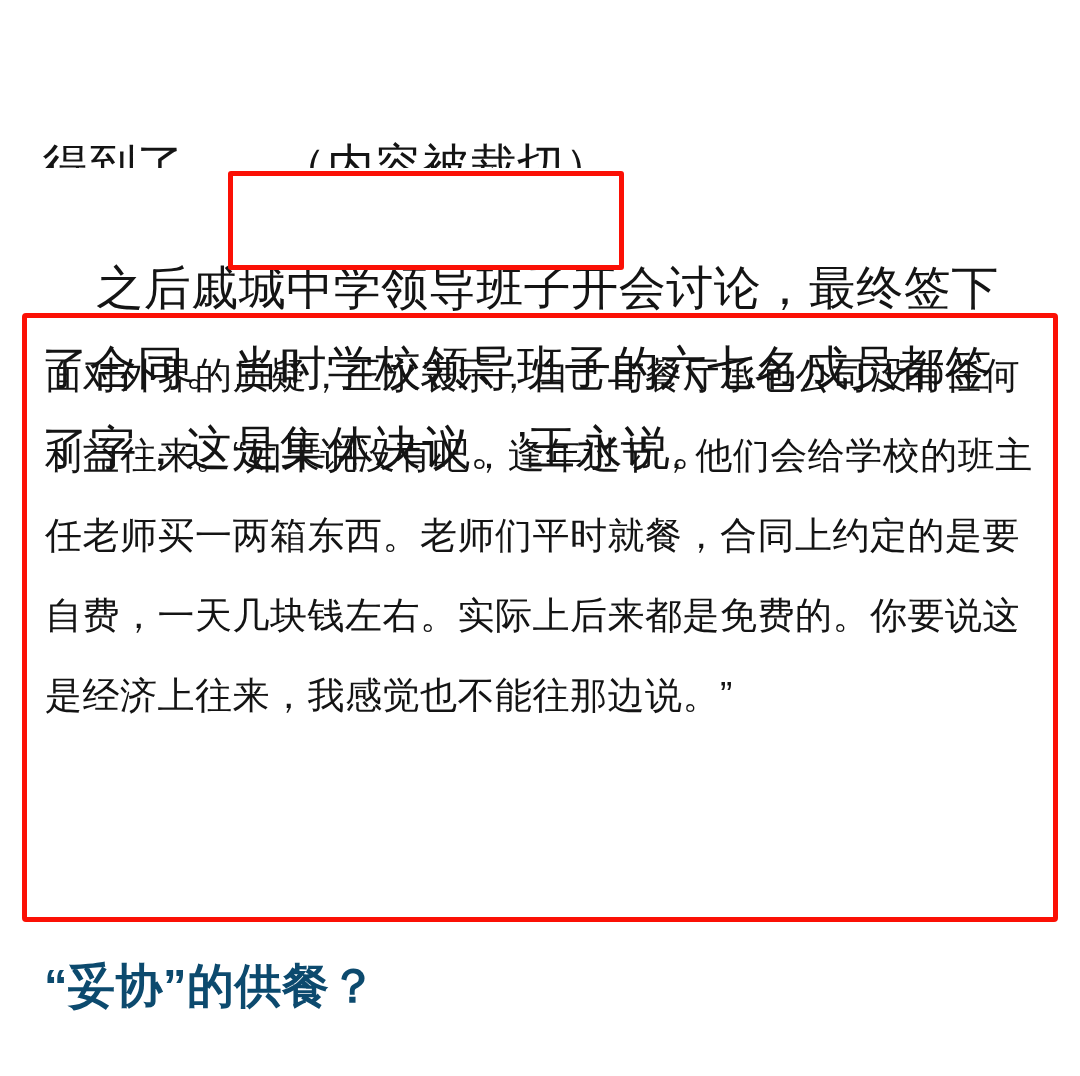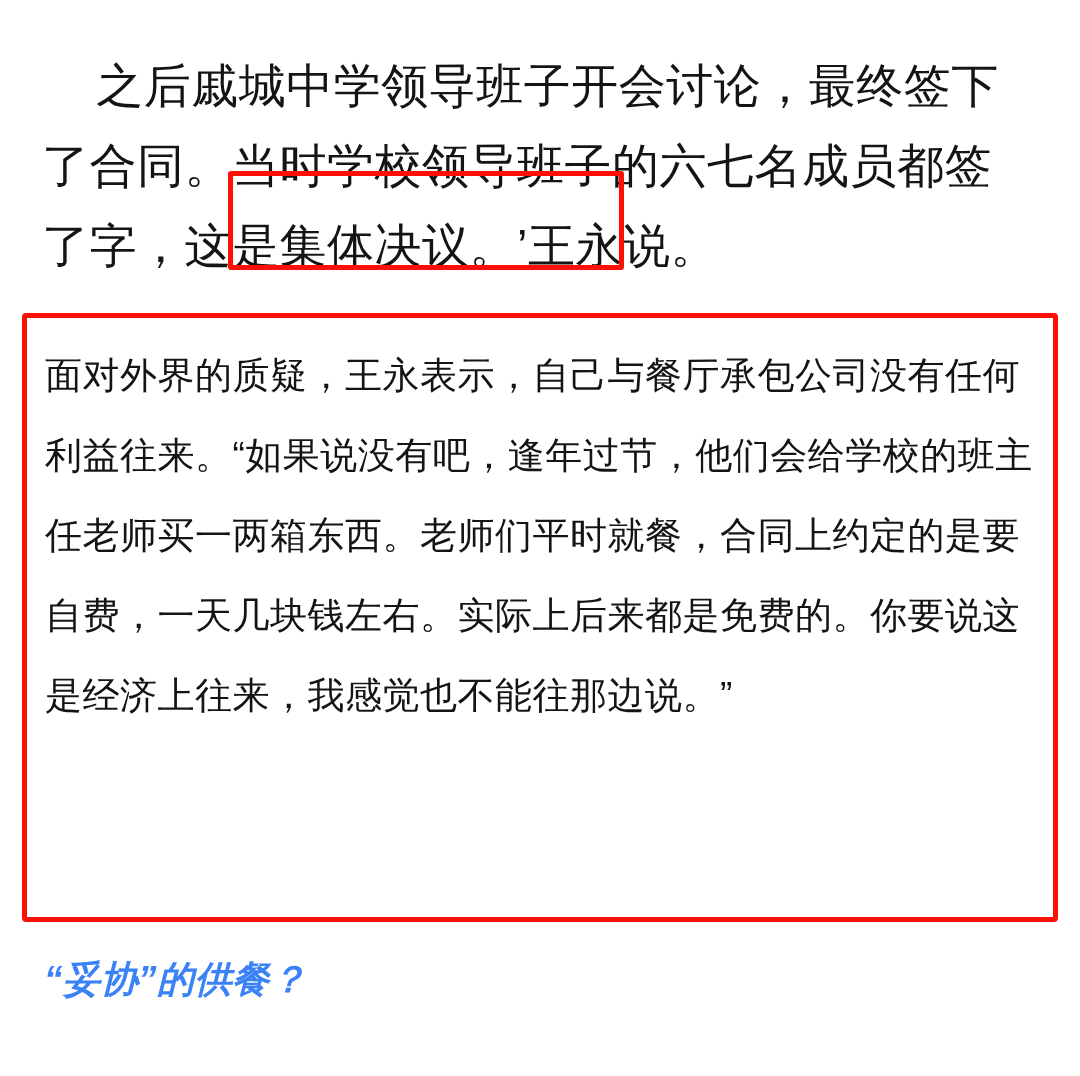--- a/index.html
+++ b/index.html
@@ -74,33 +74,33 @@
     letter-spacing: 0.5px;
     color: #141414;
     white-space: pre-wrap;
   }
 
   
   .subheading {
     position: absolute;
     left: 44px;
     top: 955px;
-    font-size: 37px;
+    font-size: 47px;
     font-weight: bold;
     letter-spacing: 0.5px;
-    color: #3b82f6;
-    font-style: italic;
+    color: #0c4a6e;
   }
 </style>
 </head>
 <body>
 
 <div class="page">
 
   <div class="para-top">
+    <span class="clipped-line">得到了……（内容被裁切）</span>
     <span>之后戚城中学领导班子开会讨论，最终签下了合同。当时学校领导班子的六七名成员都签了字，这是集体决议。’王永说。</span>
   </div>
 
   <div class="inline-highlight"></div>
 
   <div class="boxed"></div>
   <div class="boxed-text">面对外界的质疑，王永表示，自己与餐厅承包公司没有任何利益往来。“如果说没有吧，逢年过节，他们会给学校的班主任老师买一两箱东西。老师们平时就餐，合同上约定的是要自费，一天几块钱左右。实际上后来都是免费的。你要说这是经济上往来，我感觉也不能往那边说。”</div>
 
   <div class="subheading">“妥协”的供餐？</div>
 

